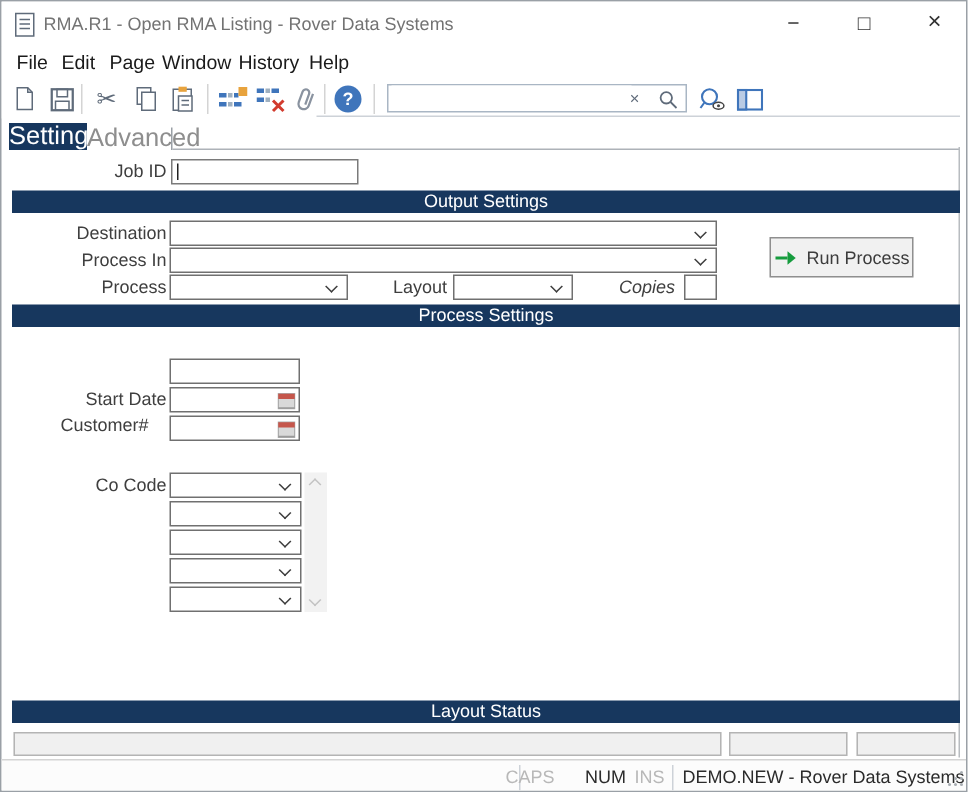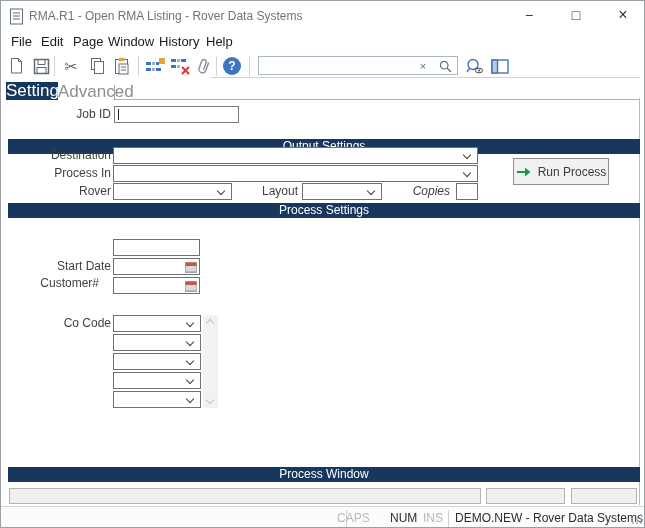--- a/index.html
+++ b/index.html
@@ -187,35 +187,35 @@
   <div class="tab" id="tab-settings">Settings</div>
   <div class="tab" id="tab-advanced">Advanced</div>
   <div id="tab-sep"></div>
   <div id="tabline"></div>
   <div id="rightline"></div>
 
   <div class="flabel" style="left:20px;top:105px;width:90px;">Job ID</div>
   <input class="tbox" style="left: 113px; top: 105px; width: 125px;" type="text" value="">
   <div id="caret"></div>
 
-  <div class="navybar" style="top:138px;">Output Settings</div>
+  <div class="navybar" style="top:126px;">Output Settings</div>
 
   <div class="flabel" style="left:20px;top:146px;width:90px;">Destination</div>
   <div class="combo" style="left:112px;top:146px;width:365px;">
     <span style="position:absolute;left:3px;line-height:15px;"></span>
     <span class="chev"></span>
   </div>
 
   <div class="flabel" style="left:20px;top:164px;width:90px;">Process In</div>
   <div class="combo" style="left:112px;top:164px;width:365px;">
     <span style="position:absolute;left:3px;line-height:15px;"></span>
     <span class="chev"></span>
   </div>
 
-  <div class="flabel" style="left:20px;top:182px;width:90px;">Rover</div>
+  <div class="flabel" style="left:20px;top:182px;width:90px;">Process</div>
   <div class="combo" style="left:112px;top:182px;width:119px;">
     <span style="position:absolute;left:3px;line-height:15px;"></span>
     <span class="chev"></span>
   </div>
   <div class="flabel" style="left:240px;top:182px;width:57px;">Layout</div>
   <div class="combo" style="left:301px;top:182px;width:80px;">
     <span style="position:absolute;left:3px;line-height:15px;"></span>
     <span class="chev"></span>
   </div>
   <div class="flabel" style="left:395px;top:182px;width:54px;font-style:italic;">Copies</div>
@@ -278,21 +278,21 @@
   </div>
   <div class="combo" style="left:112px;top:390px;width:88px;">
     <span style="position:absolute;left:3px;line-height:15px;"></span>
     <span class="chev"></span>
   </div>
   <div id="cocode-scroll">
     <span class="schev up"></span>
     <span class="schev down"></span>
   </div>
 
-  <div class="navybar" style="top:466px;">Process Window</div>
+  <div class="navybar" style="top:466px;">Layout Status</div>
   <div class="statusseg" style="left:8px;width:472px;"></div>
   <div class="statusseg" style="left:485px;width:79px;"></div>
   <div class="statusseg" style="left:570px;width:66px;"></div>
 
   <div id="statusbar">
     <span class="sb-sep" style="left:345px;"></span>
     <span class="sb-text dim" style="left:336px;">CAPS</span>
     <span class="sb-text dark" style="left:389px;">NUM</span>
     <span class="sb-text dim" style="left:422px;">INS</span>
     <span class="sb-sep" style="left:447px;"></span>

